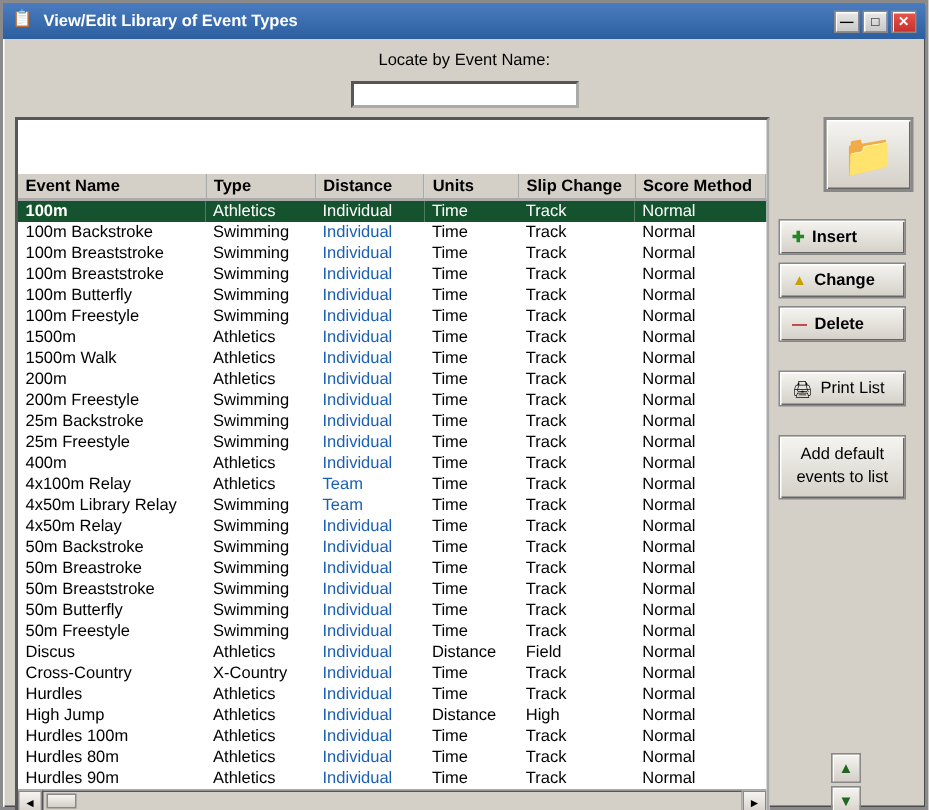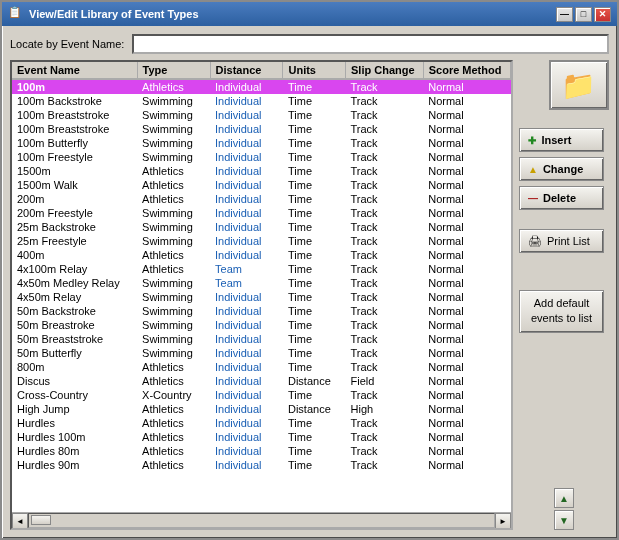--- a/index.html
+++ b/index.html
@@ -69,20 +69,21 @@
       padding: 8px;
       display: flex;
       flex-direction: column;
       flex: 1;
       gap: 6px;
     }
     .locate-row {
       display: flex;
       align-items: center;
       gap: 8px;
+      flex-direction: column;
     }
     .locate-label {
       font-size: 11px;
       color: #000;
     }
     .locate-input {
       flex: 1;
       height: 20px;
       border: 2px inset #aaa;
       background: white;
@@ -99,20 +100,21 @@
       border: 2px inset #aaa;
       background: white;
       overflow: hidden;
       display: flex;
       flex-direction: column;
     }
     .table-wrapper {
       overflow-y: auto;
       overflow-x: auto;
       flex: 1;
+      margin-top: 36px;
     }
     table {
       width: 100%;
       border-collapse: collapse;
       font-size: 11px;
     }
     thead tr {
       background: #d4d0c8;
     }
     thead th {
@@ -124,21 +126,21 @@
       white-space: nowrap;
       position: sticky;
       top: 0;
       background: #d4d0c8;
     }
     tbody tr td {
       padding: 1px 5px;
       white-space: nowrap;
     }
     tbody tr.selected td {
-      background: #d946ef;
+      background: #14532d;
       color: white;
     }
     .blue-cell {
       color: #1a5fb4;
     }
     .right-panel {
       display: flex;
       flex-direction: column;
       gap: 5px;
       width: 90px;
@@ -192,21 +194,21 @@
     .add-default-btn {
       background: linear-gradient(to bottom, #f5f4f0, #d4d0c8);
       border: 1px solid #888;
       box-shadow: inset 1px 1px #fff, inset -1px -1px #666;
       cursor: pointer;
       padding: 5px 6px;
       font-size: 11px;
       text-align: center;
       width: 85px;
       line-height: 1.4;
-      margin-top: 23px;
+      margin-top: 5px;
     }
     .bottom-arrows {
       display: flex;
       flex-direction: column;
       align-items: center;
       margin-top: auto;
       gap: 2px;
     }
     .arrow-btn {
       width: 20px;
@@ -396,21 +398,21 @@
                 </tr>
                 <tr>
                   <td>4x100m Relay</td>
                   <td>Athletics</td>
                   <td class="blue-cell" style="color: rgb(26, 95, 180);">Team</td>
                   <td>Time</td>
                   <td>Track</td>
                   <td>Normal</td>
                 </tr>
                 <tr>
-                  <td>4x50m Medley Relay</td>
+                  <td>4x50m Library Relay</td>
                   <td>Swimming</td>
                   <td class="blue-cell" style="color: rgb(26, 95, 180);">Team</td>
                   <td>Time</td>
                   <td>Track</td>
                   <td>Normal</td>
                 </tr>
                 <tr>
                   <td>4x50m Relay</td>
                   <td>Swimming</td>
                   <td class="blue-cell" style="color: rgb(26, 95, 180);">Individual</td>
@@ -444,22 +446,22 @@
                 </tr>
                 <tr>
                   <td>50m Butterfly</td>
                   <td>Swimming</td>
                   <td class="blue-cell" style="color: rgb(26, 95, 180);">Individual</td>
                   <td>Time</td>
                   <td>Track</td>
                   <td>Normal</td>
                 </tr>
                 <tr>
-                  <td>800m</td>
-                  <td>Athletics</td>
+                  <td>50m Freestyle</td>
+                  <td>Swimming</td>
                   <td class="blue-cell" style="color: rgb(26, 95, 180);">Individual</td>
                   <td>Time</td>
                   <td>Track</td>
                   <td>Normal</td>
                 </tr>
                 <tr>
                   <td>Discus</td>
                   <td>Athletics</td>
                   <td class="blue-cell" style="color: rgb(26, 95, 180);">Individual</td>
                   <td>Distance</td>
@@ -468,33 +470,33 @@
                 </tr>
                 <tr>
                   <td>Cross-Country</td>
                   <td>X-Country</td>
                   <td class="blue-cell" style="color: rgb(26, 95, 180);">Individual</td>
                   <td>Time</td>
                   <td>Track</td>
                   <td>Normal</td>
                 </tr>
                 <tr>
+                  <td>Hurdles</td>
+                  <td>Athletics</td>
+                  <td class="blue-cell" style="color: rgb(26, 95, 180);">Individual</td>
+                  <td>Time</td>
+                  <td>Track</td>
+                  <td>Normal</td>
+                </tr>
+                <tr>
                   <td>High Jump</td>
                   <td>Athletics</td>
                   <td class="blue-cell" style="color: rgb(26, 95, 180);">Individual</td>
                   <td>Distance</td>
                   <td>High</td>
-                  <td>Normal</td>
-                </tr>
-                <tr>
-                  <td>Hurdles</td>
-                  <td>Athletics</td>
-                  <td class="blue-cell" style="color: rgb(26, 95, 180);">Individual</td>
-                  <td>Time</td>
-                  <td>Track</td>
                   <td>Normal</td>
                 </tr>
                 <tr>
                   <td>Hurdles 100m</td>
                   <td>Athletics</td>
                   <td class="blue-cell" style="color: rgb(26, 95, 180);">Individual</td>
                   <td>Time</td>
                   <td>Track</td>
                   <td>Normal</td>
                 </tr>

